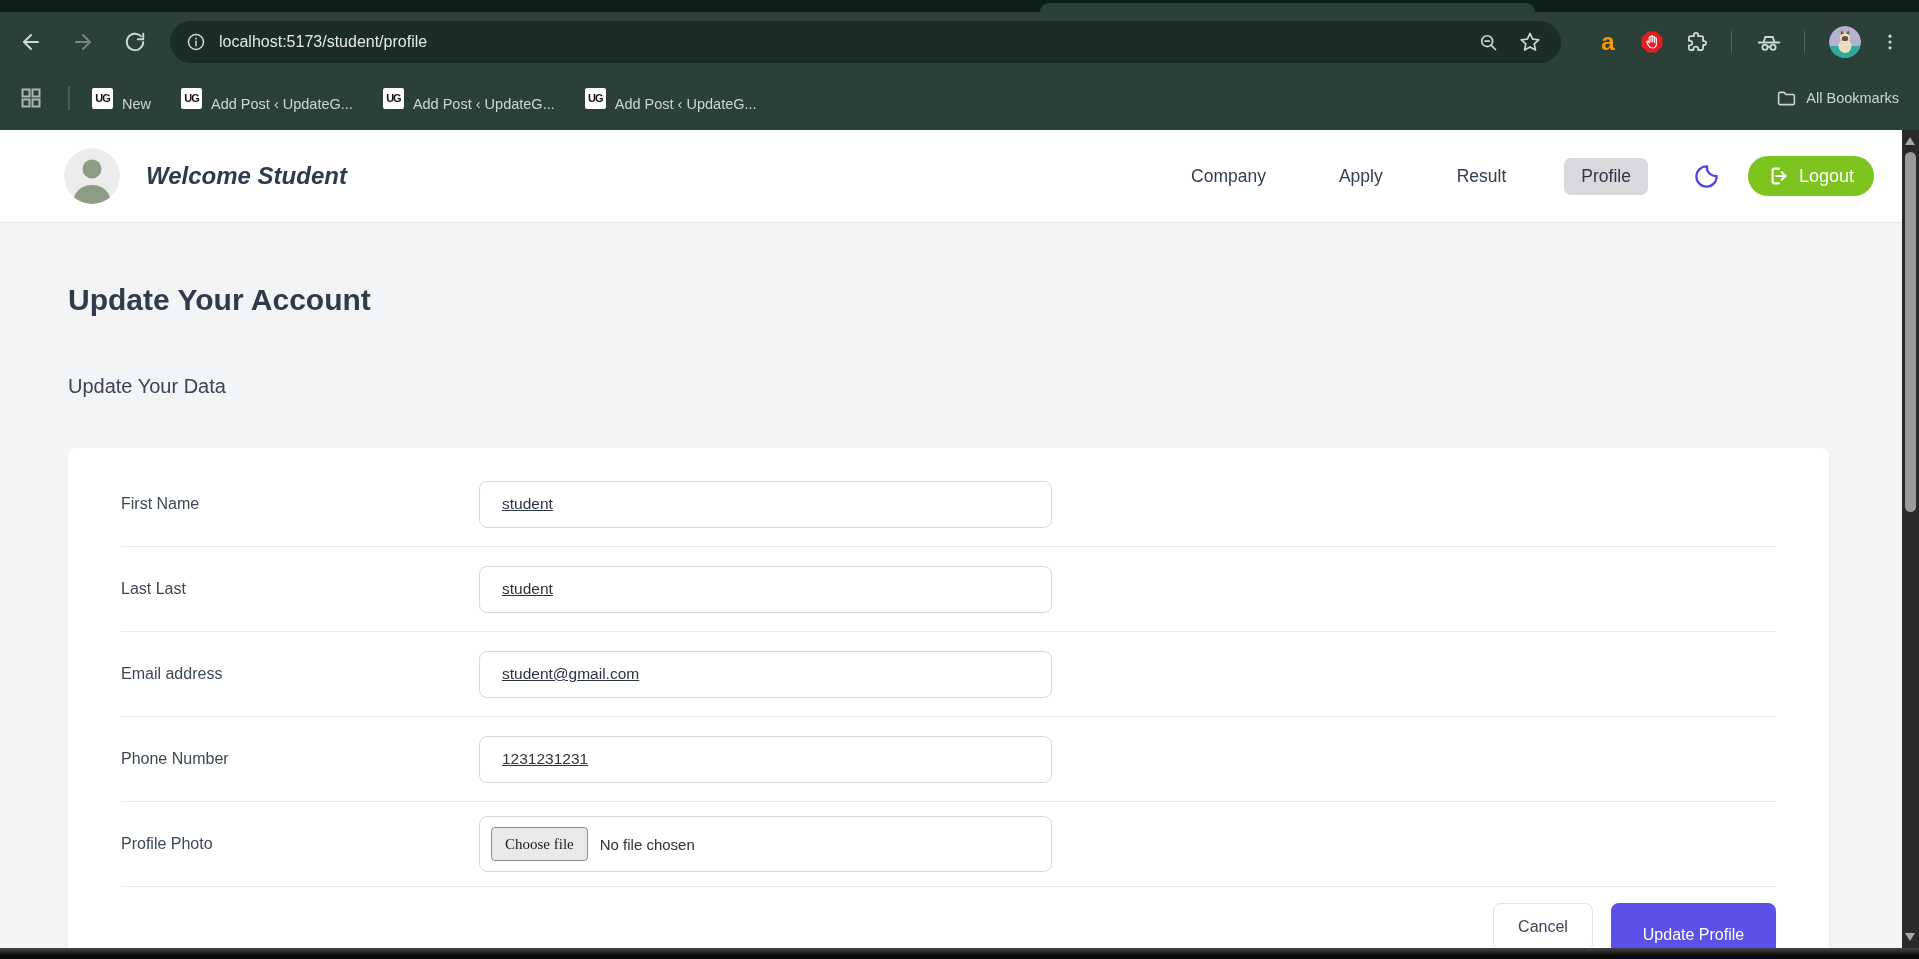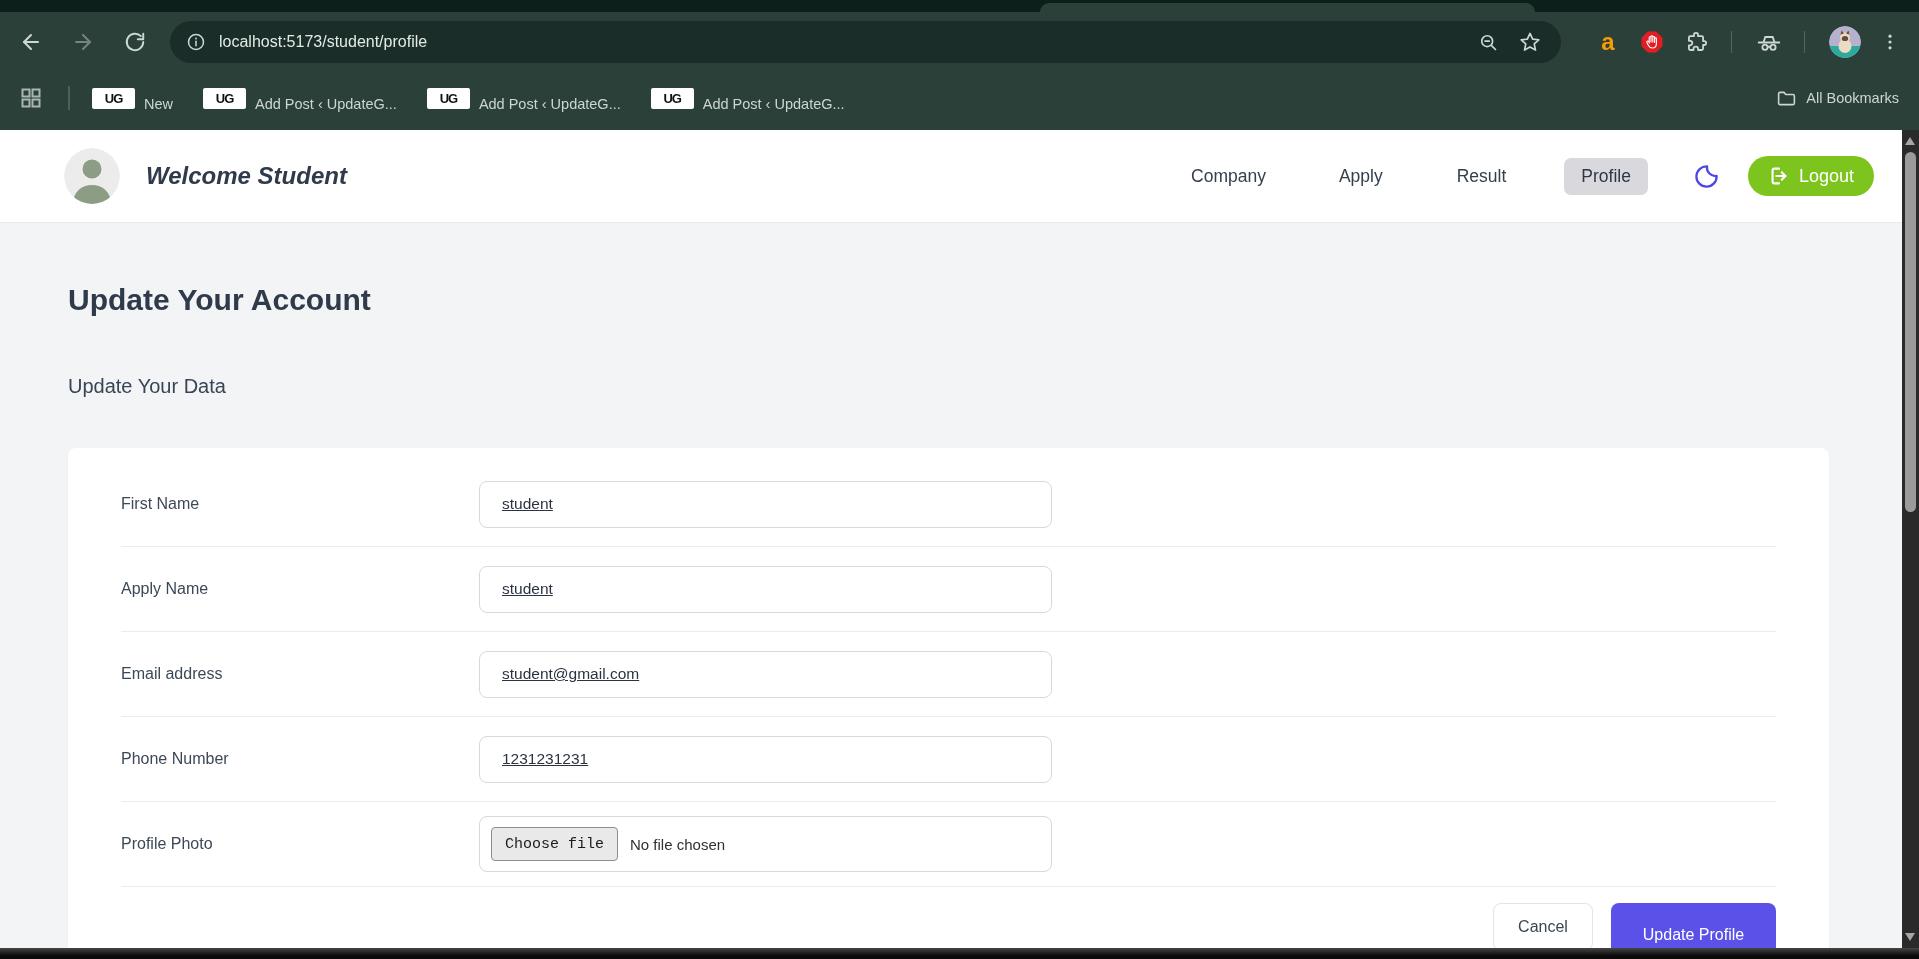--- a/index.html
+++ b/index.html
@@ -17,21 +17,21 @@
   .urlbar .tbtn + .tbtn { margin-left:12px; }
   .ext-icons { display:flex; align-items:center; flex:none; }
   .ext-icons .tbtn { margin-left:14px; }
   .vsep { width:1px; height:22px; background:#51645d; margin:0 8px 0 20px; flex:none; }
   .amazon-a { color:var(--accent-amazon,#f79b07); font-size:24px; font-weight:bold; line-height:1; }
   .avatar-browser { width:32px; height:32px; border-radius:50%; overflow:hidden; flex:none; margin-left:16px; }
 
   .bookmarksbar { height:58px; background:var(--chrome-toolbar,#2b4039); display:flex; align-items:center; padding:0 18px 6px 16px; position:relative; }
   .bm-sep { width:2px; height:24px; background:#4c5f58; margin:0 22px; flex:none; }
   .bm-item { display:flex; align-items:center; margin-right:30px; flex:none; }
-  .bm-fav { width:43px; height:21px; background:#fff; color:#111; border-radius:2px; font-size:13px; font-weight:bold; letter-spacing:-1px; display:flex; align-items:center; justify-content:center; flex:none; }
+  .bm-fav { width:21px; height:21px; background:#fff; color:#111; border-radius:2px; font-size:11px; font-weight:bold; letter-spacing:-1px; display:flex; align-items:center; justify-content:center; flex:none; }
   .bm-label { color:#ccd7d2; font-size:14.5px; margin-left:9px; white-space:nowrap;margin-top:12px; }
   .all-bookmarks { position:absolute; right:20px; top:0; bottom:6px; display:flex; align-items:center; }
   .all-bookmarks span { color:#ccd7d2; font-size:14.5px; margin-left:9px; }
 
   
   .viewport { position:relative; height:829px; background:var(--page-bg,#f3f4f6); overflow:hidden; }
   .site-header { height:93px; background:#fff; border-bottom:1px solid #e7e9eb; display:flex; align-items:center; padding:0 45px 0 64px; }
   .avatar-site { width:56px; height:56px; border-radius:50%; overflow:hidden; flex:none; }
   .welcome { font-size:24px; font-weight:bold; color:var(--heading,#2f3a4a); margin-left:26px;font-style:italic; }
   .nav { margin-left:auto; display:flex; align-items:center; }
@@ -41,21 +41,21 @@
   .moon-btn { margin-left:44px; width:30px; height:30px; display:flex; align-items:center; justify-content:center; cursor:pointer; }
   .logout-btn { margin-left:26px; height:40px; border-radius:20px; background:var(--accent-logout,#7ec41e); color:#fff; font-size:18px; display:flex; align-items:center; padding:0 20px; gap:9px; border:none; cursor:pointer; font-family:inherit; }
 
   .main h1 { font-size:30px; font-weight:bold; color:var(--heading,#2f3a4a); margin:60px 0 0 68px; }
   .main h2 { font-size:20px; font-weight:normal; color:#394454; margin:58px 0 0 68px; }
   .card { background:#fff; border-radius:8px; margin:50px 90px 0 68px; box-shadow:0 1px 2px rgba(0,0,0,.05); padding-top:14px; }
   .frow { height:85px; margin:0 53px; border-bottom:1px solid #e9ebee; display:flex; align-items:center; }
   .frow label { width:358px; flex:none; font-size:16px; color:#3d4857; }
   .frow input[type=text] { width:573px; height:47px; border:1px solid #d5dade; border-radius:8px; padding:0 22px; font-size:15.5px; color:#2c3340; font-family:inherit; background:#fff; outline:none;text-decoration:underline; }
   .filebox { width:573px; height:56px; border:1px solid #d5dade; border-radius:8px; display:flex; align-items:center; padding:0 11px; }
-  .choose-btn { height:34px; background:#e9e9e9; border:1px solid #8d8d8d; border-radius:4px; padding:0 13px; font-size:15px; color:#1b1b1b; font-family:Liberation Mono, monospace; cursor:pointer; }
+  .choose-btn { height:34px; background:#e9e9e9; border:1px solid #8d8d8d; border-radius:4px; padding:0 13px; font-size:15px; color:#1b1b1b; font-family:Liberation Serif, serif; cursor:pointer; }
   .file-status { font-size:15px; color:#303030; margin-left:12px; }
   .card-footer { display:flex; justify-content:flex-end; align-items:flex-start; padding:16px 53px 40px; gap:18px; }
   .cancel-btn { width:100px; height:48px; background:#fff; border:1px solid #e1e4e8; border-radius:8px; font-size:16px; color:#3a4654; font-family:inherit; cursor:pointer; }
   .submit-btn { width:165px; height:64px; background:var(--accent-submit,#5b51e8); border:none; border-radius:8px; font-size:16px; color:#fff; font-family:inherit; cursor:pointer; }
 
   
   .scrollbar { position:absolute; right:0; top:130px; width:17px; height:818px; background:#2a2a2a; z-index:40; }
   .sb-up, .sb-down { position:absolute; left:3px; width:0; height:0; border-left:5.5px solid transparent; border-right:5.5px solid transparent; }
   .sb-up { top:7px; border-bottom:8px solid #a6a6a6; }
   .sb-down { bottom:7px; border-top:8px solid #a6a6a6; }
@@ -241,21 +241,21 @@
     <h1>Update Your Account</h1>
     <h2>Update Your Data</h2>
 
     <div class="card">
       <div id="form-rows">
           <div class="frow">
             <label>First Name</label>
             <input type="text" value="student" style="">
           </div>
           <div class="frow">
-            <label>Apply Name</label>
+            <label>Last Last</label>
             <input type="text" value="student" style="">
           </div>
           <div class="frow">
             <label>Email address</label>
             <input type="text" value="student@gmail.com" style="">
           </div>
           <div class="frow">
             <label>Phone Number</label>
             <input type="text" value="1231231231" style="">
           </div>

